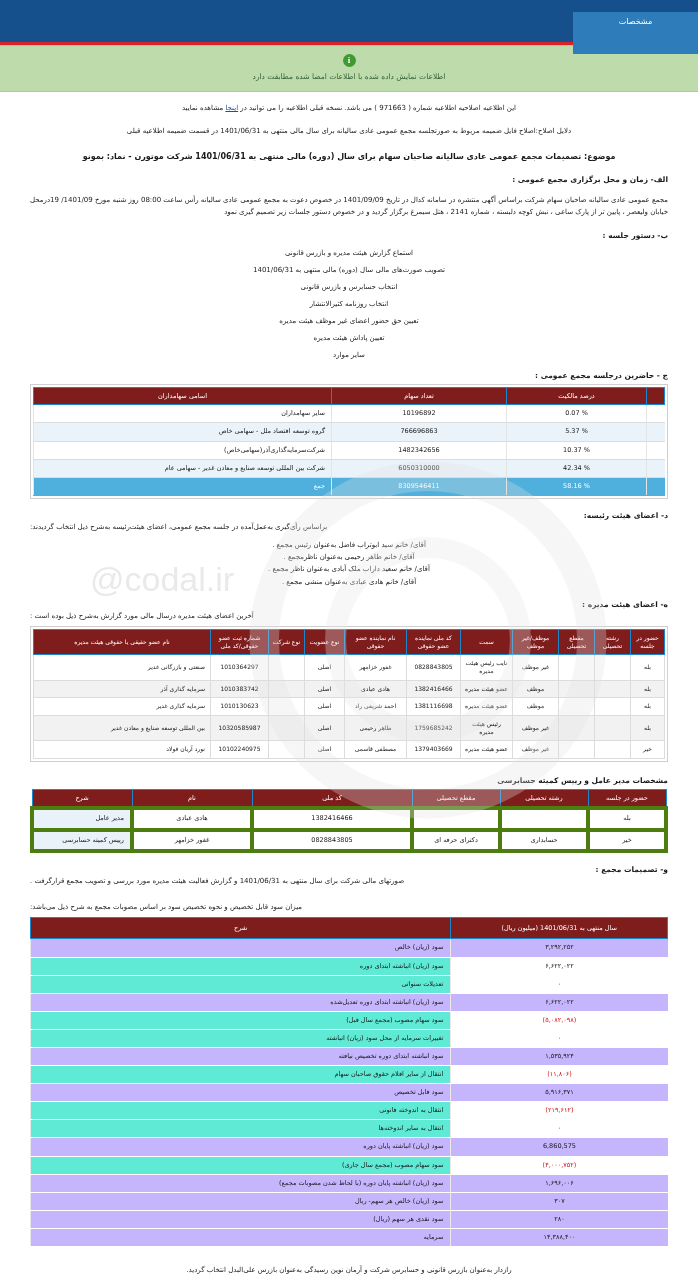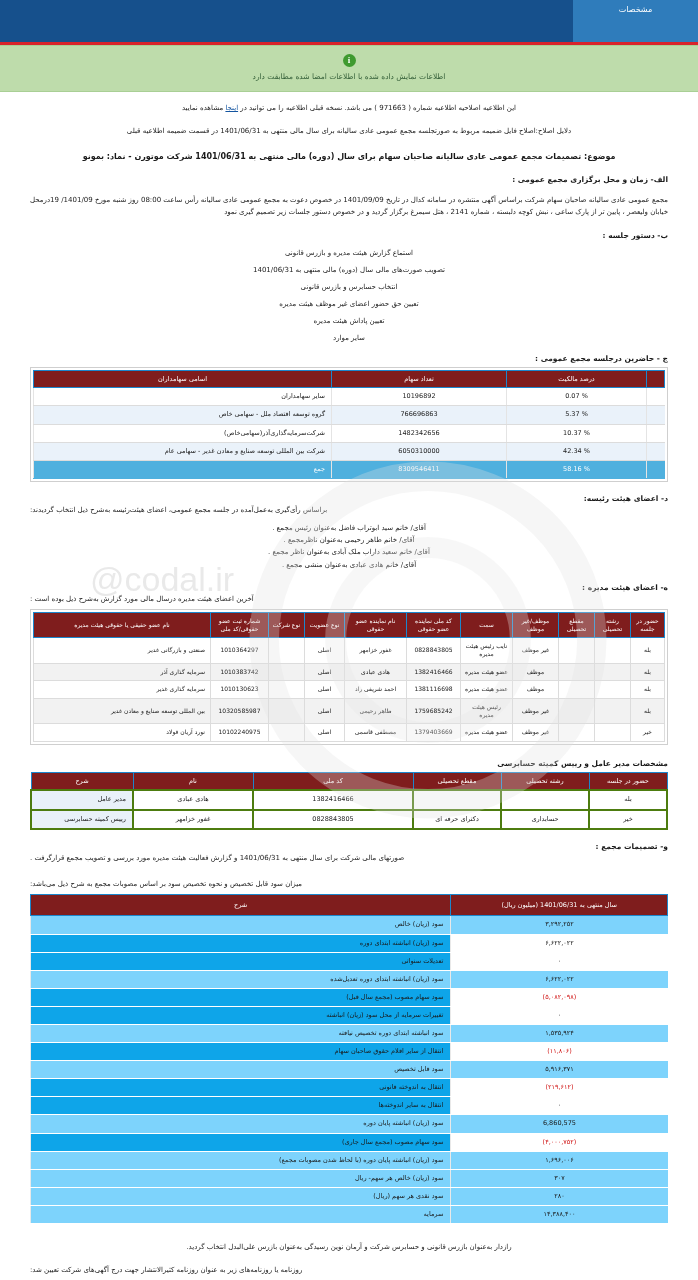--- a/index.html
+++ b/index.html
@@ -15,21 +15,21 @@
     overflow-x: hidden;
   }
 
   
   .topbar { position: relative; height: 42px; background:#ffffff; }
   .topbar-blue {
     position:absolute; top:0; right:0; left:0; height:42px;
     background:#16508c;
   }
   .tab-active {
-    position:absolute; top:0; right:0; width:125px; height:42px;
+    position:absolute; top:12px; right:0; width:125px; height:42px;
     background:#2f7cbb; color:#ffffff;
     display:flex; align-items:flex-start; justify-content:center;
     padding-top:5px; font-size:8px; letter-spacing:.3px;
   }
   .redline { height:3px; background:#d8232a; width:100%; }
 
   
   .notice {
     background:#bedcab; border-top:1px solid #a9cf95; border-bottom:1px solid #a9cf95;
     padding:8px 10px 10px; text-align:center; color:#2f5d2f;
@@ -75,31 +75,31 @@
   .t-share td.name { text-align:right; padding-right:6px; }
   .t-share .c-blank { width:18px; border-left:1px solid #e4e4e4; }
 
   
   .t-board th, .t-board td { border:1px solid #dcdcdc; font-size:6px; }
   .t-board th { border:1px solid #1b87cd; }
   .t-board td.nm { text-align:right; padding-right:5px; }
   .t-board tr.alt td { background:#f2f2f2; }
 
   
-  .t-ceo th, .t-ceo td { border:2px solid #4d7c0f; }
+  .t-ceo th, .t-ceo td { border:4px solid #4d7c0f; }
   .t-ceo th { border:1px solid #1b87cd; }
   .t-ceo td.h { background:#e9f1f9; text-align:right; padding-right:6px; }
 
   
   .t-profit { font-size:6.5px; }
   .t-profit th { padding:6px 4px; }
   .t-profit td { border-left:1px solid #e9e9e9; border-bottom:1px solid #ffffff; padding:4px 5px; }
   .t-profit td.desc { text-align:right; padding-right:7px; width:66%; }
-  .t-profit tr.y td { background:#7dd3fc; }
-  .t-profit tr.w td.desc { background:#0ea5e9; }
+  .t-profit tr.y td { background:#c4b5fd; }
+  .t-profit tr.w td.desc { background:#5eead4; }
   .t-profit tr.w td.val { background:#ffffff; }
   .neg { color:#d01414; }
 
   
   .wm {
     position:absolute; top:430px; right:60px; width:420px; height:420px;
     pointer-events:none; z-index:5; opacity:.30;
   }
   .wm-txt {
     position:absolute; top:560px; left:90px; z-index:6;
@@ -138,20 +138,21 @@
     <span>تصمیمات مجمع عمومی عادی سالیانه صاحبان سهام برای سال (دوره) مالی منتهی به 1401/06/31 شرکت موتورن - نماد: بمونو</span>
   </div>
 
   <div class="sec-title">الف- زمان و محل برگزاری مجمع عمومی :</div>
   <div class="p p-just">مجمع عمومی عادی سالیانه صاحبان سهام شرکت براساس آگهی منتشره در سامانه کدال در تاریخ 1401/09/09 در خصوص دعوت به مجمع عمومی عادی سالیانه رأس ساعت 08:00 روز شنبه مورخ 1401/09/ 19درمحل خیابان ولیعصر ، پایین تر از پارک ساعی ، نبش کوچه دلبسته ، شماره 2141 ، هتل سیمرغ  برگزار گردید و در خصوص دستور جلسات زیر تصمیم گیری نمود</div>
 
   <div class="sec-title">ب- دستور جلسه :</div>
   <div class="agenda">استماع گزارش هیئت مدیره و بازرس قانونی</div>
   <div class="agenda">تصویب صورت‌های مالی سال (دوره) مالی منتهی به 1401/06/31</div>
   <div class="agenda">انتخاب حسابرس و بازرس قانونی</div>
+  <div class="agenda">انتخاب روزنامه کثیرالانتشار</div>
   <div class="agenda">تعیین حق حضور اعضای غیر موظف هیئت مدیره</div>
   <div class="agenda">تعیین پاداش هیئت مدیره</div>
   <div class="agenda">سایر موارد</div>
 
   <div class="sec-title">ج - حاضرین درجلسه مجمع عمومی :</div>
   <div class="tbl-frame">
     <table class="t-share">
       <thead>
         <tr>
           <th style="width:18px;"></th>

